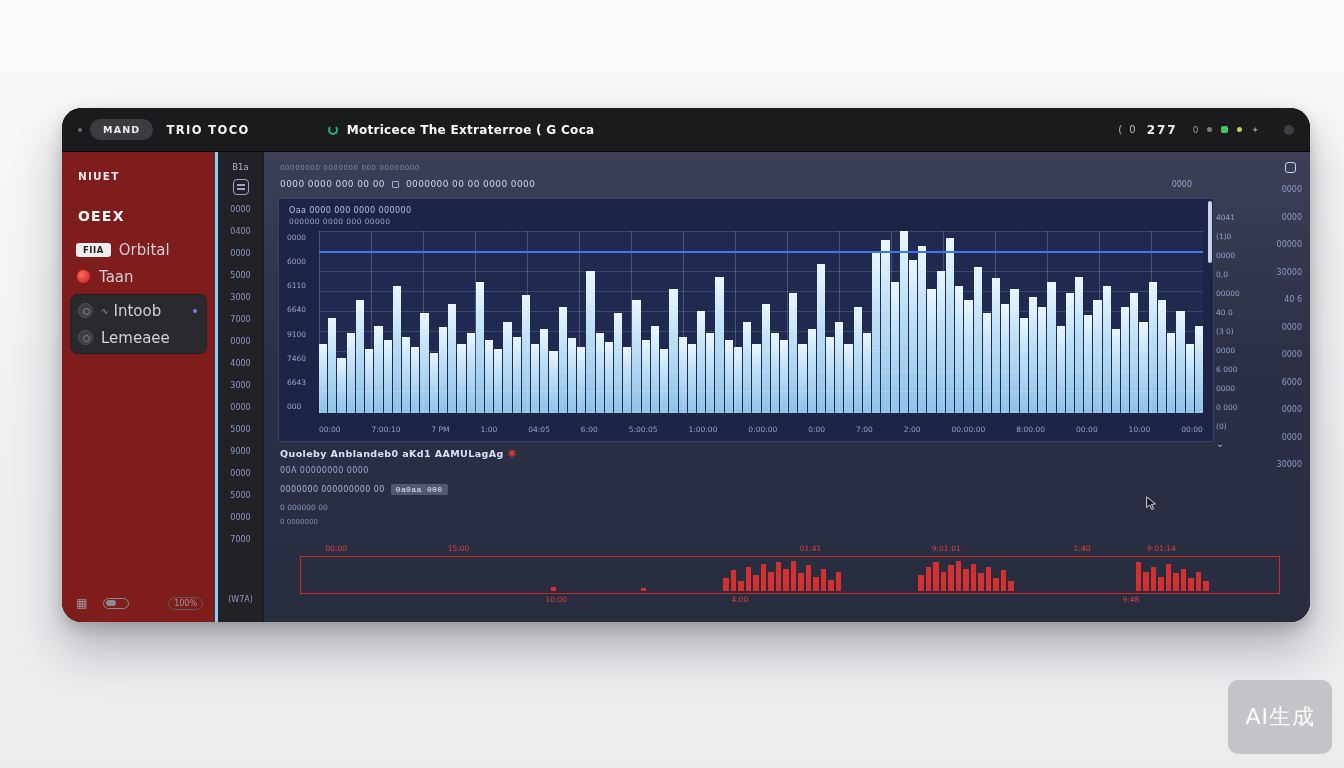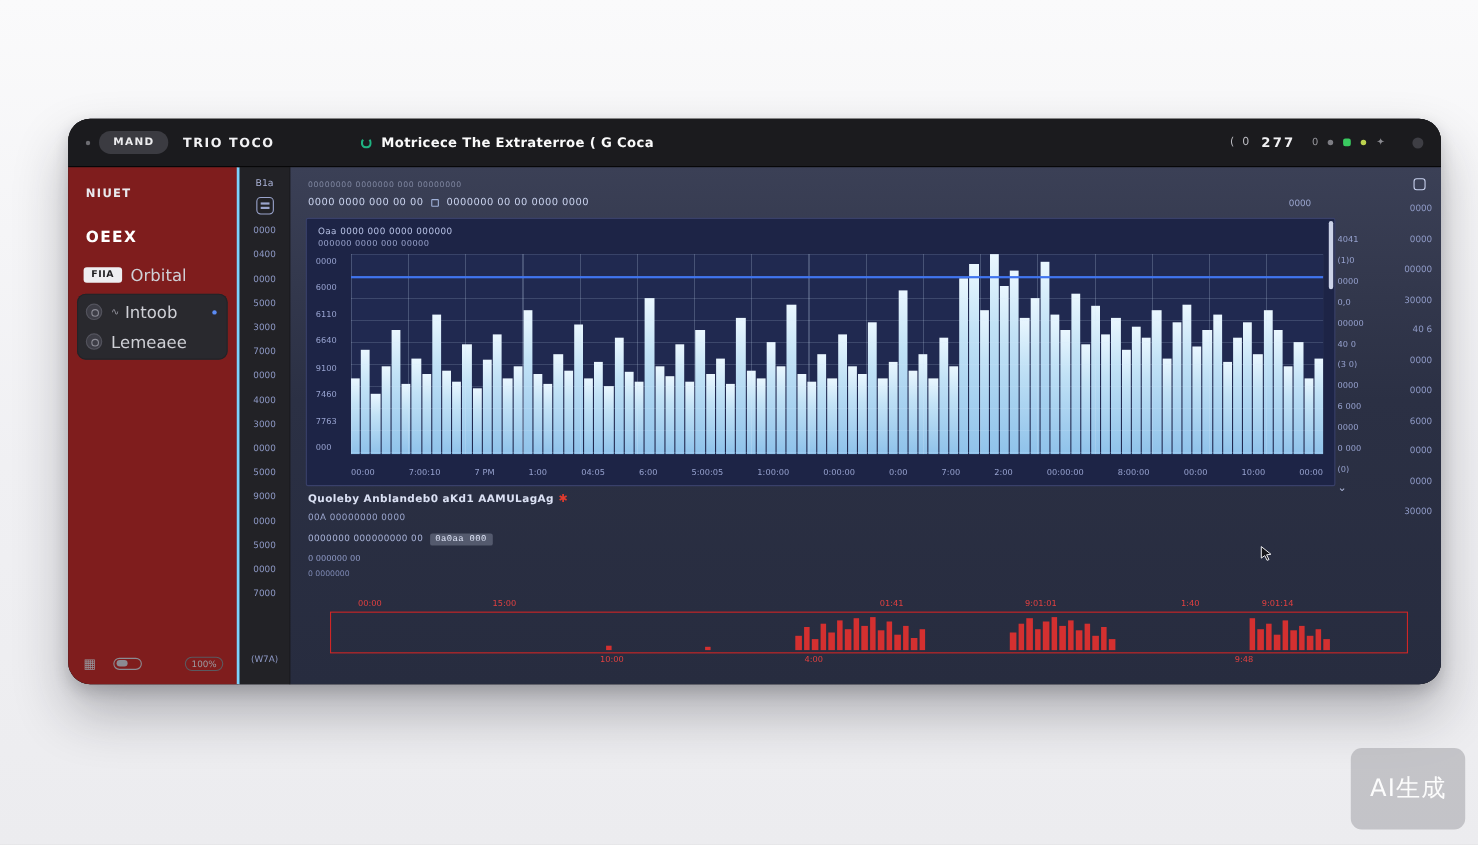--- a/index.html
+++ b/index.html
@@ -174,20 +174,24 @@
   </div>
 
   <aside class="sidebar">
     <div class="sb-brand">NIUET</div>
     <div class="sb-head">OEEX</div>
 
     <div class="sb-item">
       <span class="sb-badge">FIIA</span>
       <span class="sb-label">Orbital</span>
     </div>
+    <div class="sb-item">
+      <span class="sb-ico red"></span>
+      <span class="sb-label">Taan</span>
+    </div>
 
     <div class="sb-group">
       <div class="sb-item">
         <span class="sb-ico"></span>
         <span class="sb-wave">∿</span>
         <span class="sb-label">Intoob</span>
         <span class="sb-bluedot"></span>
       </div>
       <div class="sb-item">
         <span class="sb-ico"></span>
@@ -242,21 +246,21 @@
     <div class="chart-panel">
       <div class="cp-title">Oaa 0000 000 0000 000000</div>
       <div class="cp-sub">000000 0000 000 00000</div>
       <div class="cp-ylabels">
           <div class="y-label">0000</div>
           <div class="y-label">6000</div>
           <div class="y-label">6110</div>
           <div class="y-label">6640</div>
           <div class="y-label">9100</div>
           <div class="y-label">7460</div>
-          <div class="y-label">7763</div>
+          <div class="y-label">6643</div>
           <div class="y-label">000</div>
         </div>
       <div class="cp-plot">
         <div class="cp-bars">
             <div class="area-bar" style="height: 38%;"></div>
             <div class="area-bar" style="height: 52%;"></div>
             <div class="area-bar" style="height: 30%;"></div>
             <div class="area-bar" style="height: 44%;"></div>
             <div class="area-bar" style="height: 62%;"></div>
             <div class="area-bar" style="height: 35%;"></div>

